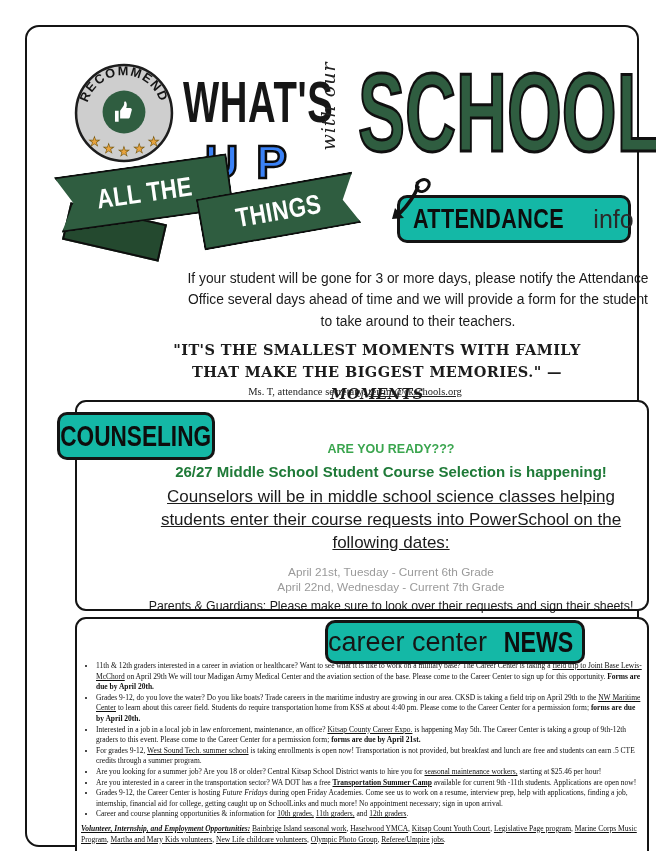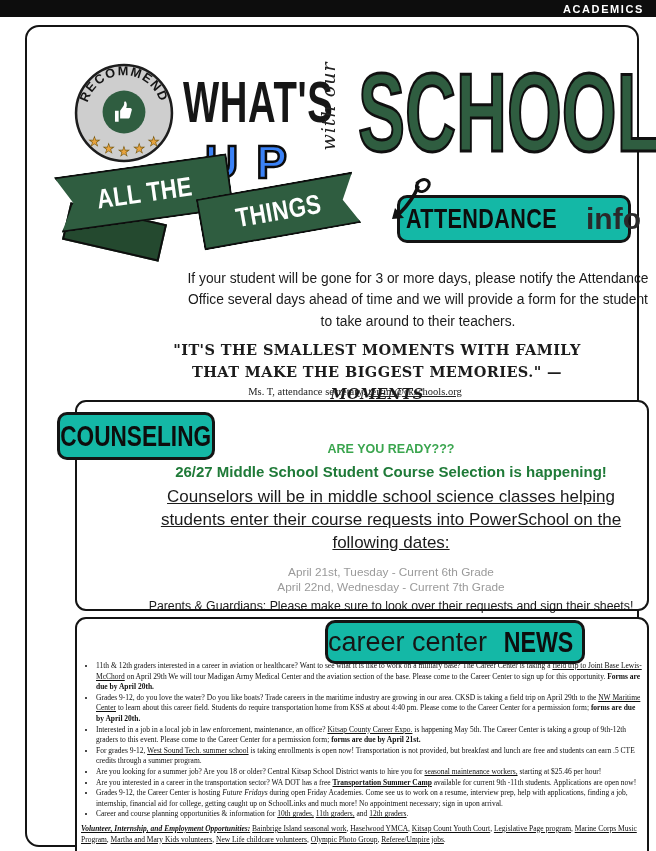--- a/index.html
+++ b/index.html
@@ -26,21 +26,21 @@
   .bandA{left:30px;top:138px;width:170px;height:52px;transform:rotate(-8deg);
          clip-path:polygon(0 0,100% 0,100% 100%,0 100%,9% 50%);z-index:2;}
   .bandB{left:172px;top:158px;width:155px;height:48px;transform:rotate(-10deg);
          clip-path:polygon(0 0,100% 0,91% 50%,100% 100%,0 100%);z-index:3;}
   .bandFold{left:38px;top:186px;width:95px;height:34px;transform:rotate(13deg);background:#24492f;border:2px solid #0e0e0e;z-index:1;}
   .band span{color:#fff;font-size:27px;font-weight:700;letter-spacing:.5px;transform:scaleX(.82);white-space:nowrap;}
   
   .glabel{background:#14b8a6;border:3px solid #141414;border-radius:10px;display:flex;align-items:center;justify-content:center;}
   .att-label{position:absolute;left:370px;top:168px;width:228px;height:42px;}
   .att-bold{font-size:27px;font-weight:700;color:#0d0d0d;transform:scaleX(.8);letter-spacing:.5px;white-space:nowrap;}
-  .att-light{font-size:30px;font-weight:700;color:#2a2a2a;margin-left:10px;white-space:nowrap;}
+  .att-light{font-size:25px;font-weight:400;color:#2a2a2a;margin-left:10px;white-space:nowrap;}
   .arrow-ico{position:absolute;left:360px;top:146px;z-index:2;}
   
   .tf{position:absolute;left:34px;top:238px;width:112px;text-align:center;color:#333;}
   .tf-script{font-family:"DejaVu Serif",serif;font-style:italic;font-weight:700;line-height:.95;}
   .tf-caps{font-family:"DejaVu Serif",serif;font-weight:700;line-height:1.1;}
   .tf .l1{font-size:33px;} .tf .l2{font-size:9.5px;letter-spacing:1px;}
   .tf .l3{font-size:28px;} .tf .l4{font-size:8.5px;letter-spacing:1px;}
   .tf .l5{font-size:12.5px;letter-spacing:.5px;} .tf .l6{font-size:31px;}
   .att-body{position:absolute;left:160px;top:241px;width:462px;text-align:center;
             font-size:13.8px;line-height:1.55;color:#1b1b1b;}
@@ -77,23 +77,20 @@
   .seg-n{} .seg-u{text-decoration:underline;cursor:pointer;}
   .seg-b{font-weight:700;} .seg-i{font-style:italic;}
   .seg-bu{font-weight:700;text-decoration:underline;cursor:pointer;}
   .seg-biu{font-weight:700;font-style:italic;text-decoration:underline;}
 </style>
 </head>
 <body>
 
 <div class="page">
 
-  <div class="topbar">
-    <span>ACADEMICS</span>
-  </div>
 
   <div class="outer">
 
     <svg class="badge" viewBox="0 0 100 100">
       <circle cx="50" cy="50" r="47" fill="#cecece" stroke="#1d1d1d" stroke-width="2.5"></circle>
       <path id="arcT" d="M 15 62 A 37 37 0 1 1 85 62" fill="none"></path>
       <text font-size="12.5" font-weight="bold" fill="#141414" letter-spacing="1.4">
         <textPath href="#arcT" startOffset="50%" text-anchor="middle">RECOMMEND</textPath>
       </text>
       <circle cx="50" cy="49" r="21" fill="#2f5d40"></circle>

